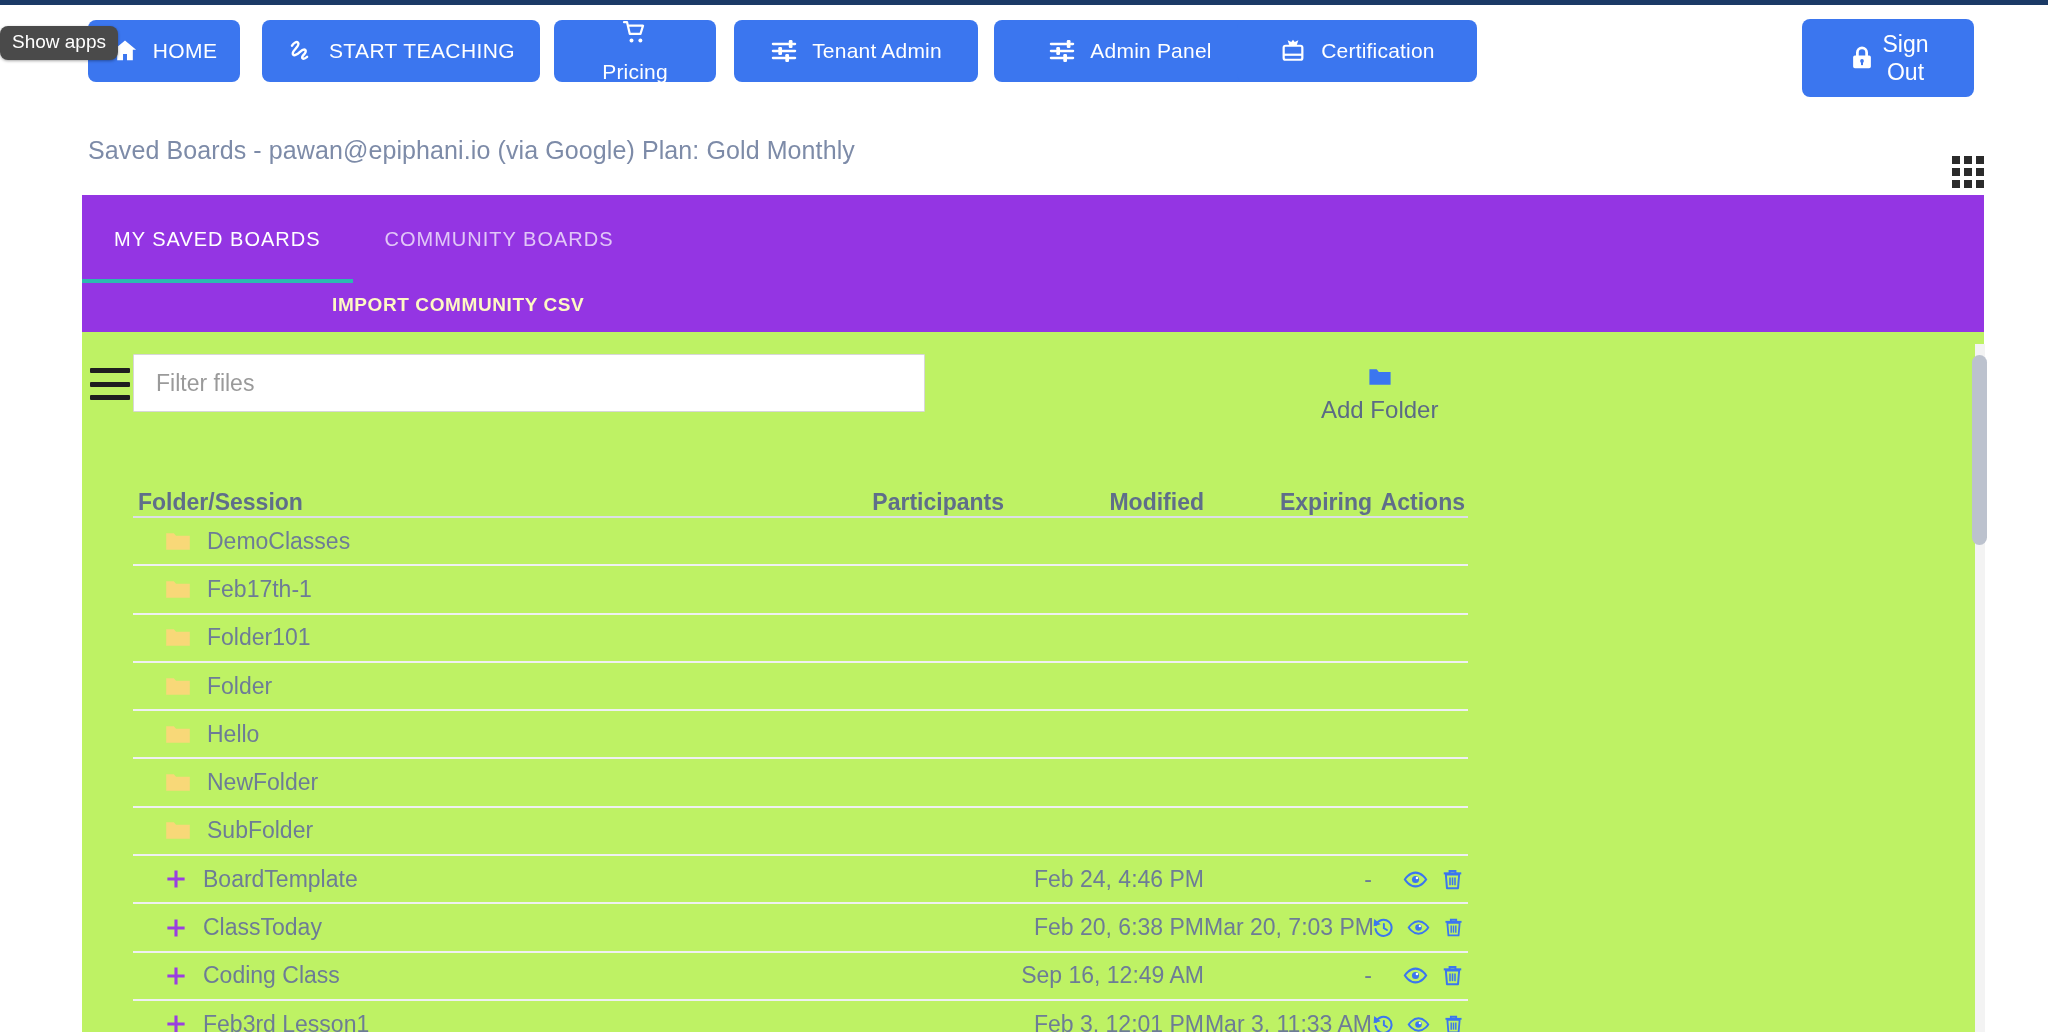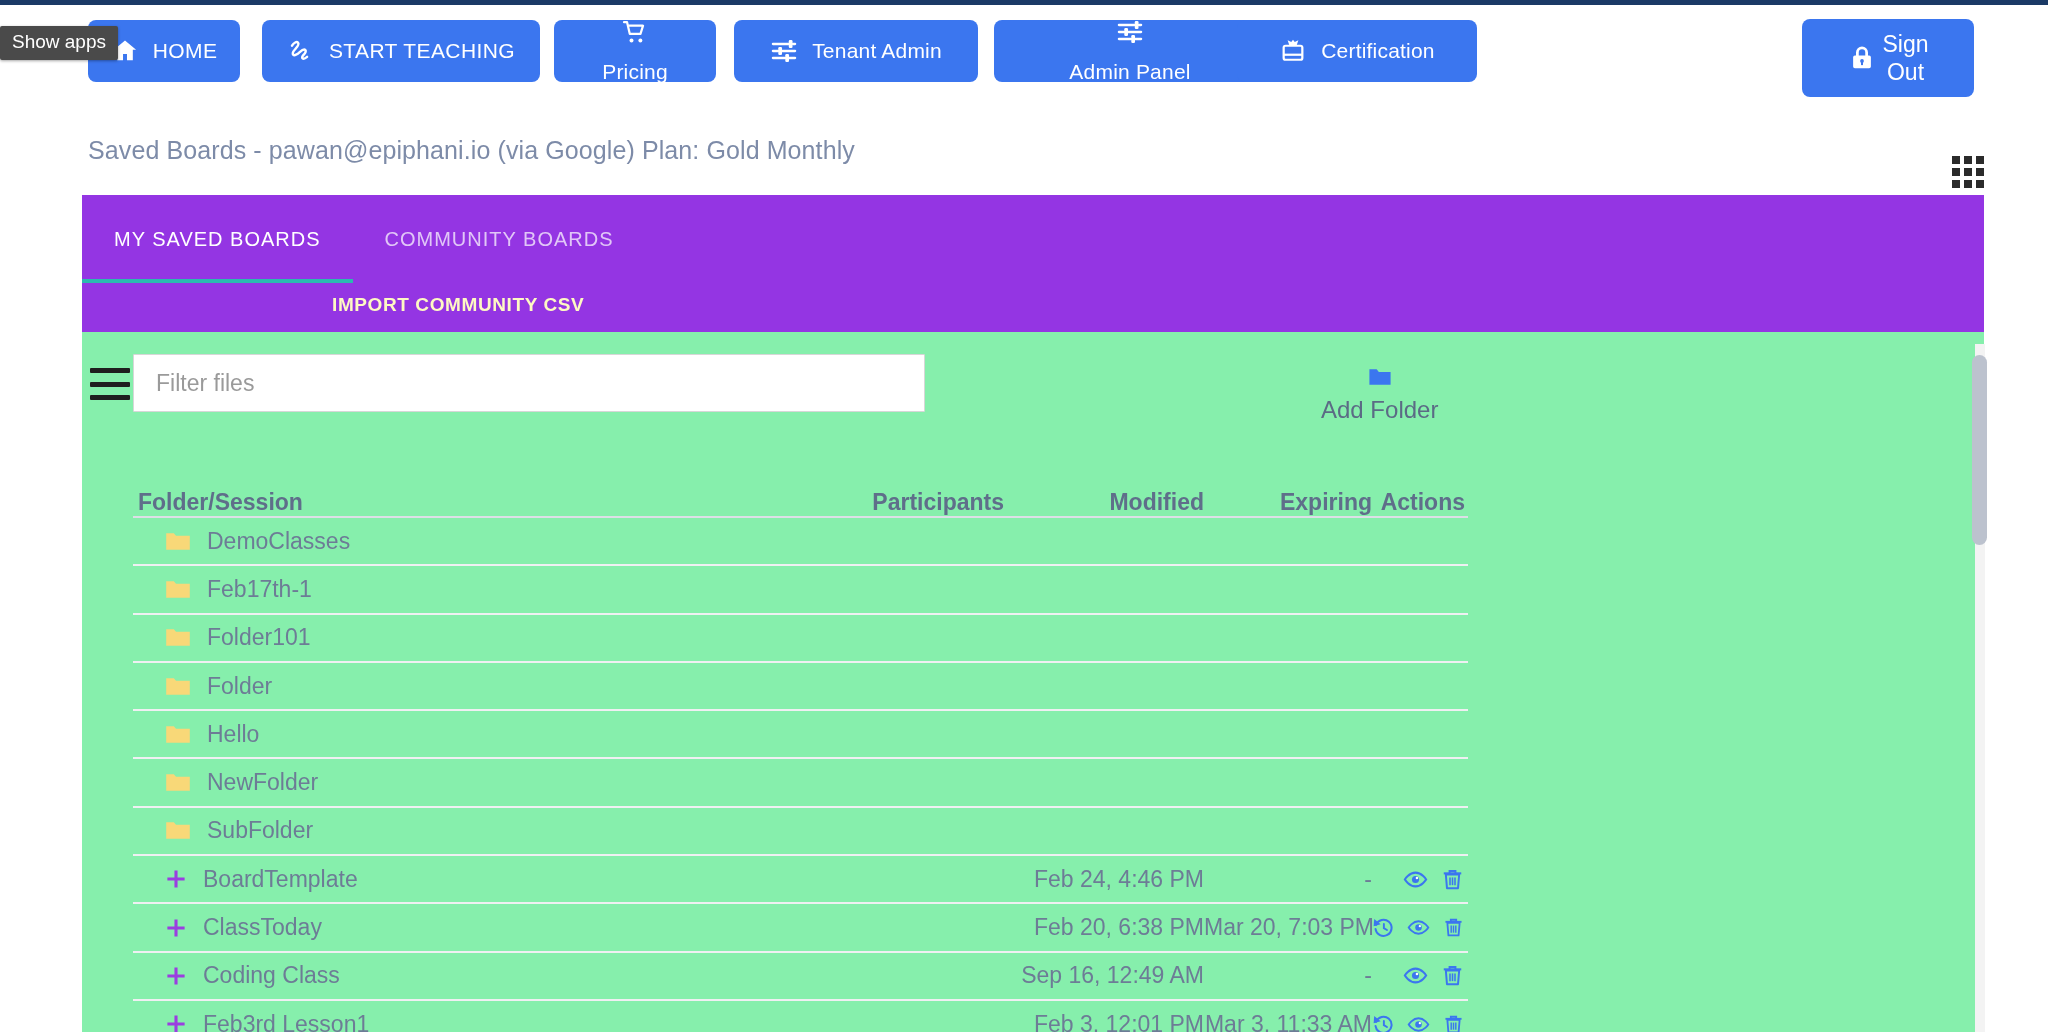--- a/index.html
+++ b/index.html
@@ -50,21 +50,21 @@
     font-family: "Liberation Sans", sans-serif;
   }
   .nav-btn .lbl { font-size: 21px; letter-spacing: .2px; white-space: nowrap; }
   .nav-btn .lbl.caps { font-size: 21px; letter-spacing: .4px; }
   .nav-ico { width: 28px; height: 28px; flex: 0 0 28px; display:block; }
 
   #btn-home       { left: 88px;  width: 152px; }
   #btn-teach      { left: 262px; width: 278px; }
   #btn-pricing    { left: 554px; width: 162px; flex-direction: column; }
   #btn-tenant     { left: 734px; width: 244px; }
-  #btn-adminpanel { left: 994px; width: 272px; flex-direction: column; }
+  #btn-adminpanel { left: 994px; width: 272px; }
   #btn-cert       { left: 1237px; width: 240px; }
 
   #btn-signout {
     position: absolute;
     top: 14px; left: 1802px;
     width: 172px; height: 78px;
     background: #3b76ef;
     border: none; border-radius: 8px;
     color: #fff;
     display: flex; align-items: center; justify-content: center;
@@ -76,21 +76,21 @@
   }
 
   
   .show-apps-tip {
     position: absolute;
     top: 21px; left: 0;
     background: #4a4a4a;
     color: #ffffff;
     font-size: 19px;
     padding: 5px 12px 7px 12px;
-    border-radius: 2px;
+    border-radius: 8px;
     z-index: 50;
     white-space: nowrap;
     box-shadow: 0 1px 3px rgba(0,0,0,.35);
   }
 
   
   .page-subtitle {
     position: absolute;
     top: 136px; left: 88px;
     font-size: 25px;
@@ -163,21 +163,21 @@
     cursor: pointer;
     font-family: "Liberation Sans", sans-serif;
   }
 
   
   .content-card {
     position: absolute;
     top: 332px; left: 82px;
     width: 1902px;
     height: 700px;
-    background: #86efac;
+    background: #bef264;
     overflow: hidden;
   }
 
   
   .hamburger {
     position: absolute;
     top: 368px; left: 90px;
     width: 40px; height: 32px;
     display: flex; flex-direction: column; justify-content: space-between;
     cursor: pointer;

